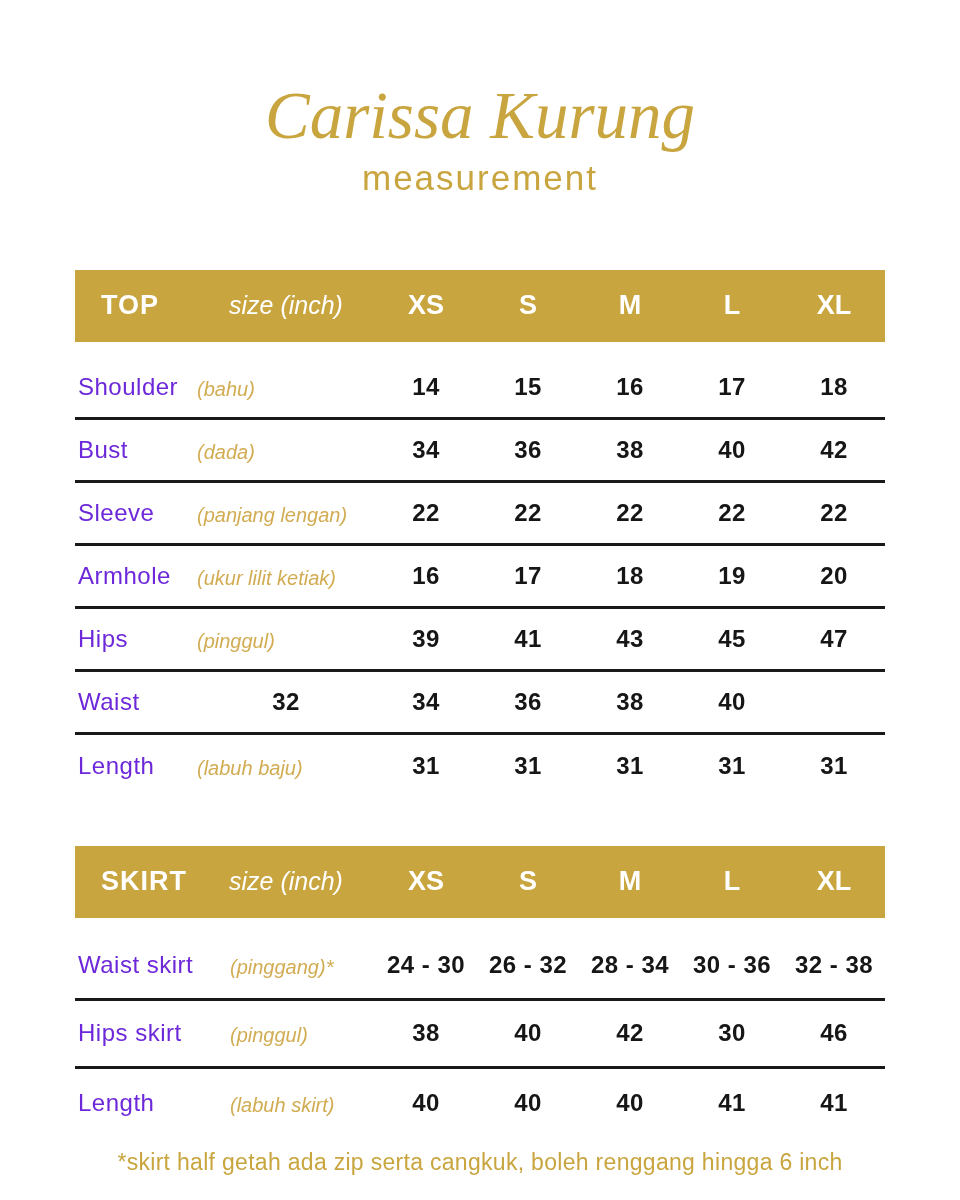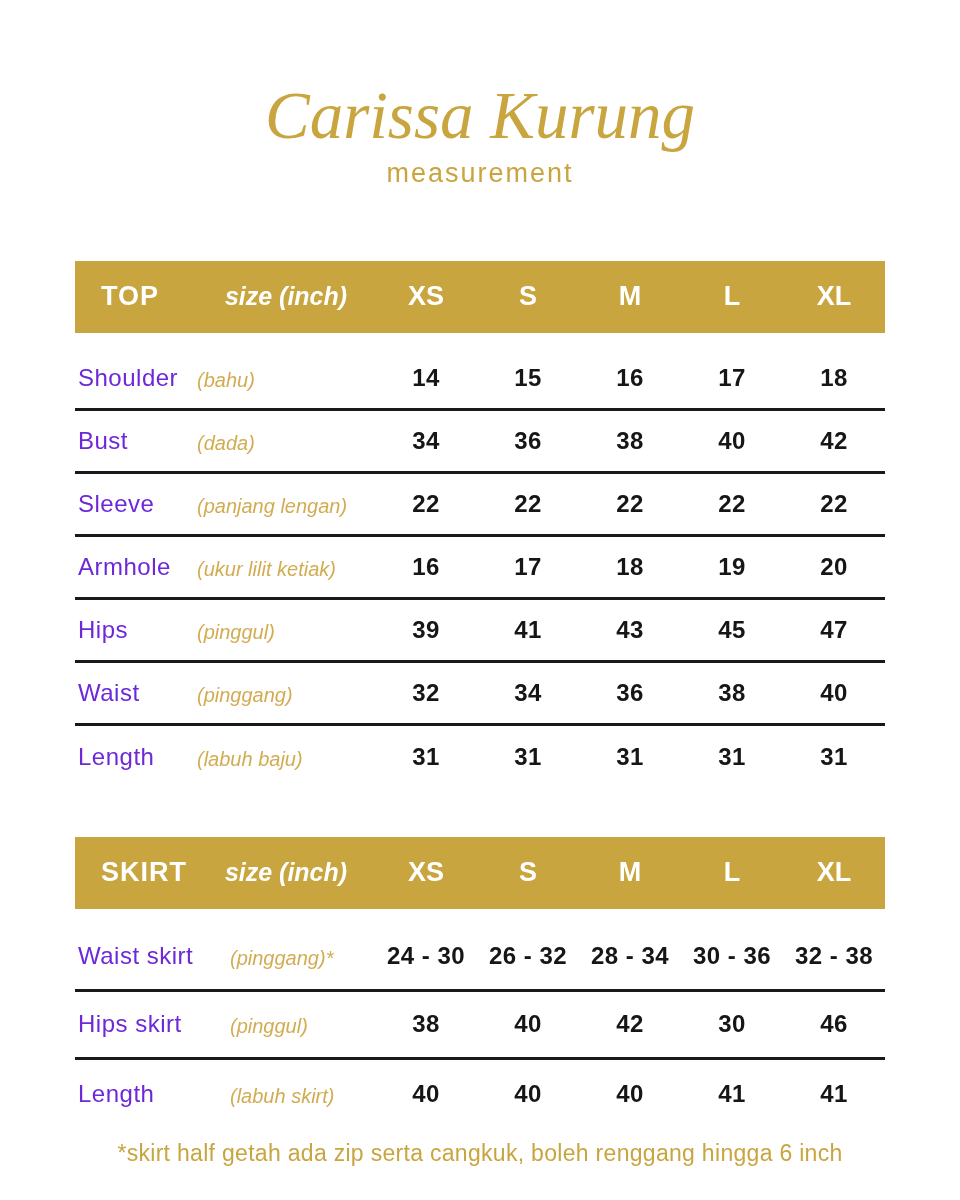--- a/index.html
+++ b/index.html
@@ -16,32 +16,32 @@
   }
   .sheet{width:810px;margin:0 auto;padding-top:74px;}
   .title{
     margin:0;text-align:center;
     font-family:"Liberation Serif",serif;
     font-style:italic;font-weight:normal;
     font-size:67px;line-height:1.25;
     color:var(--gold);
   }
   .subtitle{
-    text-align:center;font-size:27px;letter-spacing:2px;
+    text-align:center;font-size:35px;letter-spacing:2px;
     color:var(--gold);margin-top:0;font-weight:normal;
   }
   .table--top{margin-top:72px;}
   .table--skirt{margin-top:48px;}
   .band{
     height:72px;background:var(--gold);color:#ffffff;
     display:grid;grid-template-columns:122px 178px repeat(5,1fr);
     align-items:center;
   }
   .band .name{padding-left:26px;font-weight:bold;font-size:27px;letter-spacing:1px;white-space:nowrap;}
-  .band .unit{font-weight:bold;font-style:italic;font-size:25px;text-align:center;white-space:nowrap;}
+  .band .unit{font-weight:normal;font-style:italic;font-size:25px;text-align:center;white-space:nowrap;}
   .band .colhead{text-align:center;font-weight:bold;font-size:27px;}
   .rows{margin-top:15px;}
   .row{
     display:grid;grid-template-columns:122px 178px repeat(5,1fr);
     align-items:center;height:63px;
     border-bottom:3px solid var(--ink);
   }
   .rows .row:last-child{border-bottom:none;}
   .table--skirt .row{height:68px;}
   .row .label{font-size:24px;color:#6d28d9;letter-spacing:.5px;padding-left:3px;white-space:nowrap;}
@@ -111,21 +111,20 @@
           <div class="label">Hips</div>
           <div class="malay">(pinggul)</div>
           <div class="val">39</div>
           <div class="val">41</div>
           <div class="val">43</div>
           <div class="val">45</div>
           <div class="val">47</div>
         </div>
         <div class="row">
           <div class="label">Waist</div>
-          <div class="malay">(pinggang)</div>
           <div class="val">32</div>
           <div class="val">34</div>
           <div class="val">36</div>
           <div class="val">38</div>
           <div class="val">40</div>
         </div>
         <div class="row">
           <div class="label">Length</div>
           <div class="malay">(labuh baju)</div>
           <div class="val">31</div>

